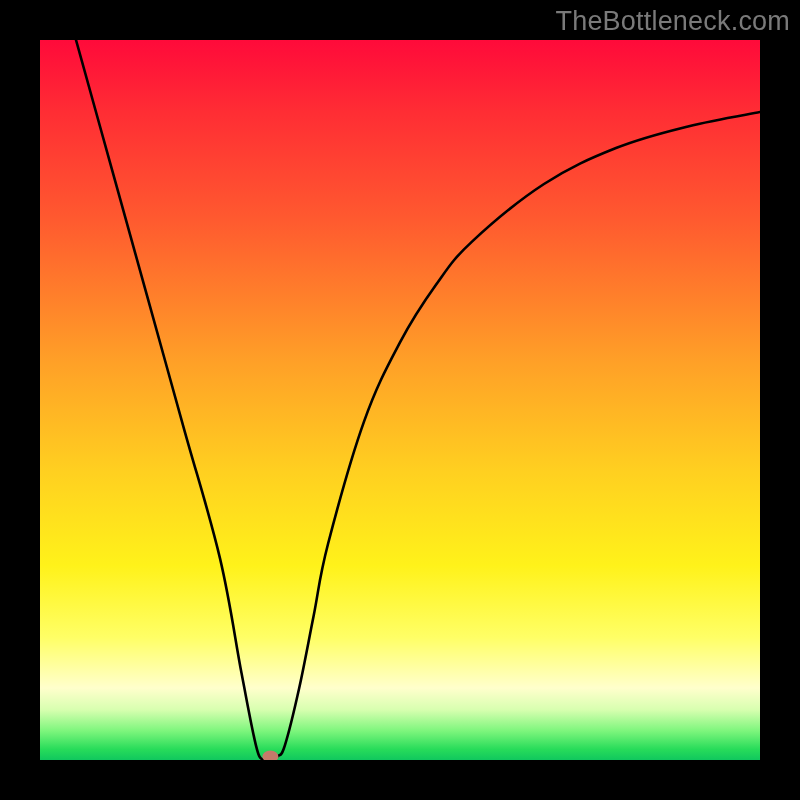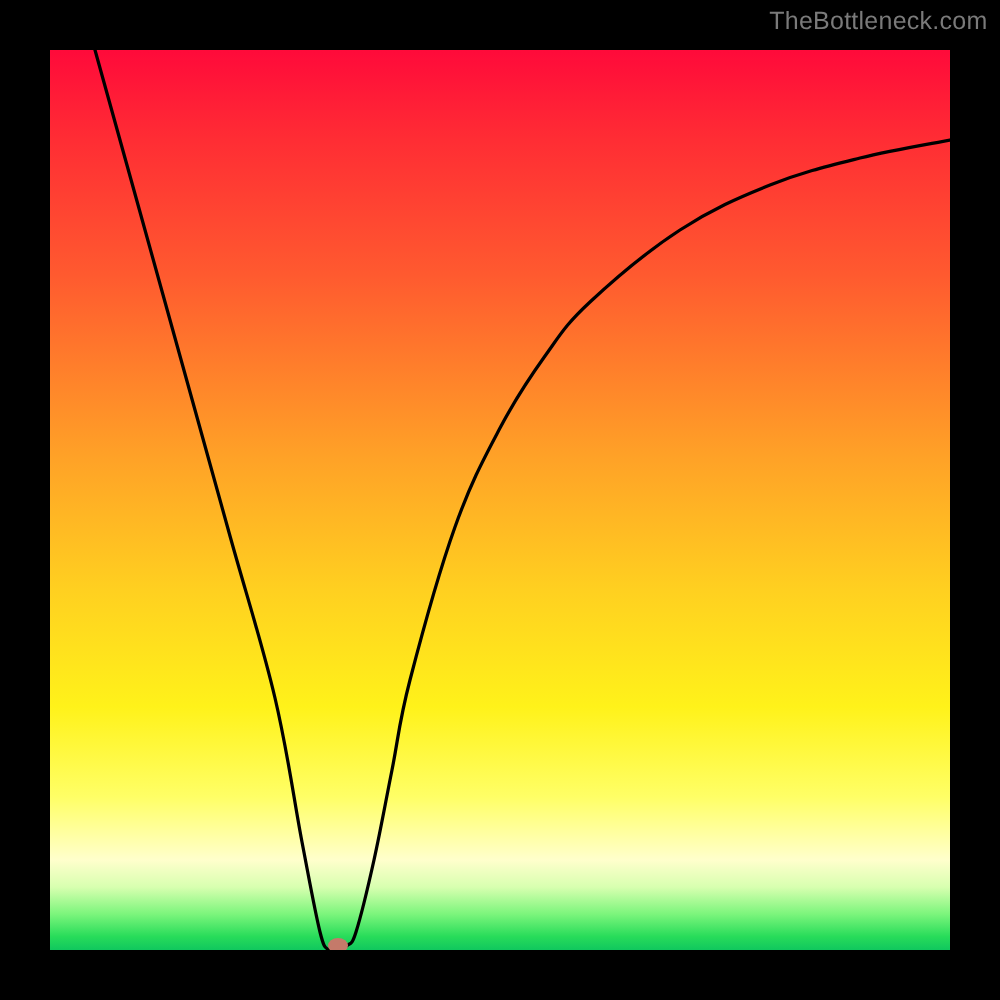--- a/index.html
+++ b/index.html
@@ -38,21 +38,21 @@
       #7cf57c 96%,
       #28dc5a 98.5%,
       #10c75e 100%
     );
   }
   .watermark {
     position: absolute;
     top: 6px;
     right: 10px;
     color: #7a7a7a;
-    font-size: 20px;
+    font-size: 27px;
     font-weight: 500;
     letter-spacing: 0.2px;
     user-select: none;
   }
   svg.curve {
     position: absolute;
     left: 0;
     top: 0;
     width: 720px;
     height: 720px;

